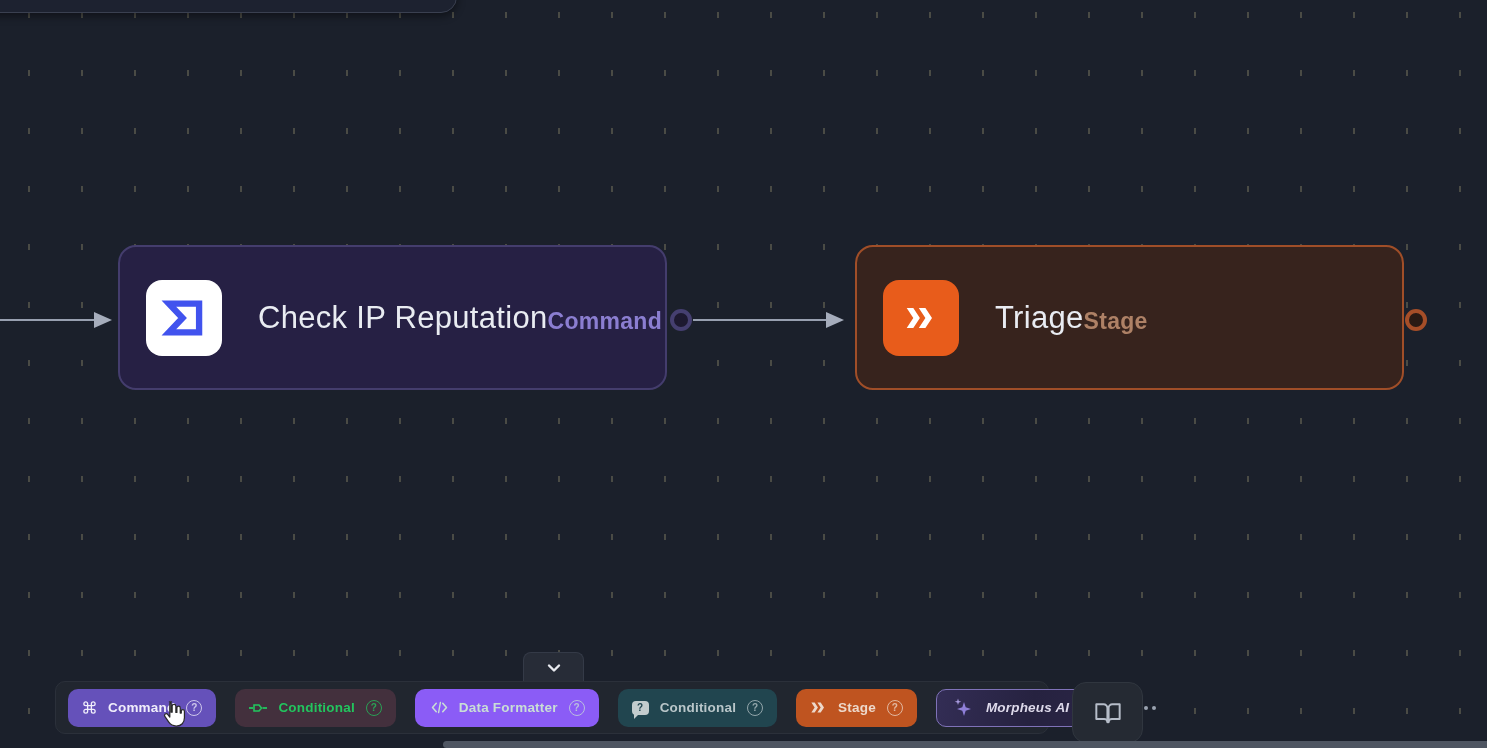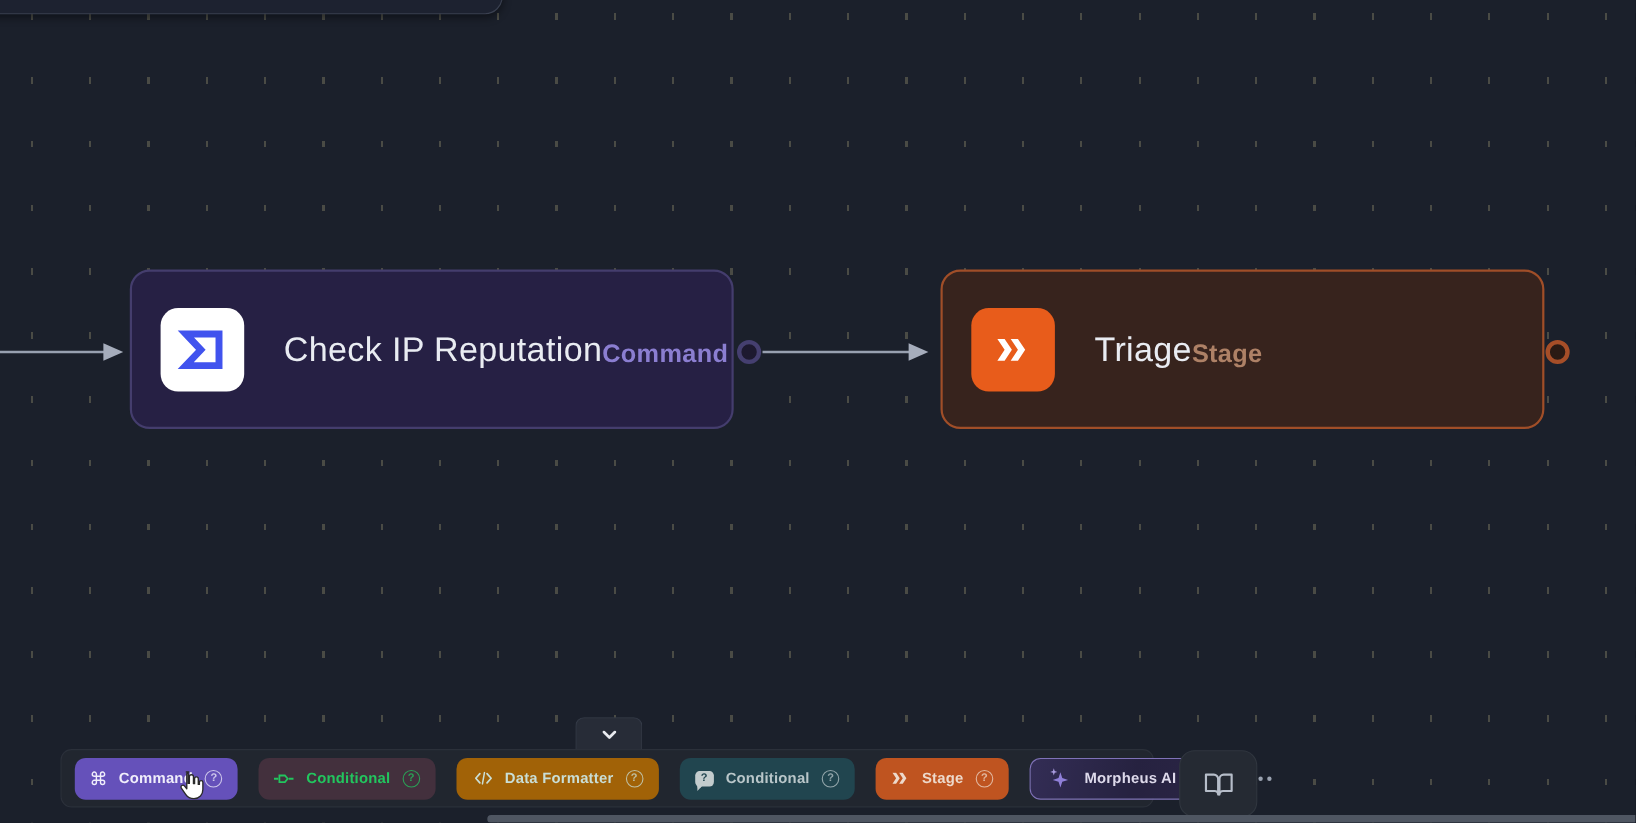--- a/index.html
+++ b/index.html
@@ -151,21 +151,21 @@
     <button class="tb-btn" style="background-color: rgb(67, 48, 61); color: #22c55e;">
       <svg width="18" height="12" viewBox="0 0 18 12">
         <line x1="0" y1="6" x2="4" y2="6" stroke="currentColor" stroke-width="1.8"></line>
         <polygon points="5,3 10,3 12.5,6 10,9 5,9" fill="none" stroke="currentColor" stroke-width="1.6"></polygon>
         <line x1="13.5" y1="6" x2="18" y2="6" stroke="currentColor" stroke-width="1.8"></line>
       </svg>
       <span class="lbl">Conditional</span>
       <span class="help-ring">?</span>
     </button>
 
-    <button class="tb-btn" style="background-color: #a16207; color: rgb(201, 222, 214); padding-left: 16px;">
+    <button class="tb-btn" style="background-color: #8b5cf6; color: rgb(201, 222, 214); padding-left: 16px;">
       <svg width="17" height="13" viewBox="0 0 18 14">
         <polyline points="5.5,2.5 1.5,7 5.5,11.5" fill="none" stroke="currentColor" stroke-width="1.7" stroke-linecap="round" stroke-linejoin="round"></polyline>
         <polyline points="12.5,2.5 16.5,7 12.5,11.5" fill="none" stroke="currentColor" stroke-width="1.7" stroke-linecap="round" stroke-linejoin="round"></polyline>
         <line x1="10" y1="1.5" x2="8" y2="12.5" stroke="currentColor" stroke-width="1.5" stroke-linecap="round"></line>
       </svg>
       <span class="lbl">Data Formatter</span>
       <span class="help-ring">?</span>
     </button>
 
     <button class="tb-btn" style="background-color: rgb(33, 69, 79); color: rgb(185, 198, 201);">
@@ -176,21 +176,21 @@
 
     <button class="tb-btn" style="background-color: rgb(191, 84, 32); color: rgb(237, 217, 203);">
       <svg width="17" height="11" viewBox="0 0 28 20">
         <polygon points="1,1 7,1 13,10 7,19 1,19 7,10" fill="currentColor"></polygon>
         <polygon points="12,1 18,1 24,10 18,19 12,19 18,10" fill="currentColor"></polygon>
       </svg>
       <span class="lbl">Stage</span>
       <span class="help-ring">?</span>
     </button>
 
-    <button class="tb-btn btn-morpheus" style="color: rgb(221, 217, 234);">
+    <button class="tb-btn btn-morpheus" style="color: rgb(221, 217, 234); font-style: italic;">
       <svg width="24" height="24" viewBox="0 0 24 24">
         <path d="M13 6 L14.7 11.3 L20 13 L14.7 14.7 L13 20 L11.3 14.7 L6 13 L11.3 11.3 Z" fill="#8f7fd8"></path>
         <path d="M7 2.5 L7.8 5 L10.3 5.8 L7.8 6.6 L7 9.1 L6.2 6.6 L3.7 5.8 L6.2 5 Z" fill="#a99bdf"></path>
       </svg>
       <span class="lbl">Morpheus AI</span>
       <span class="help-ring">?</span>
     </button>
 
     <button class="more-btn">
       <i></i>

